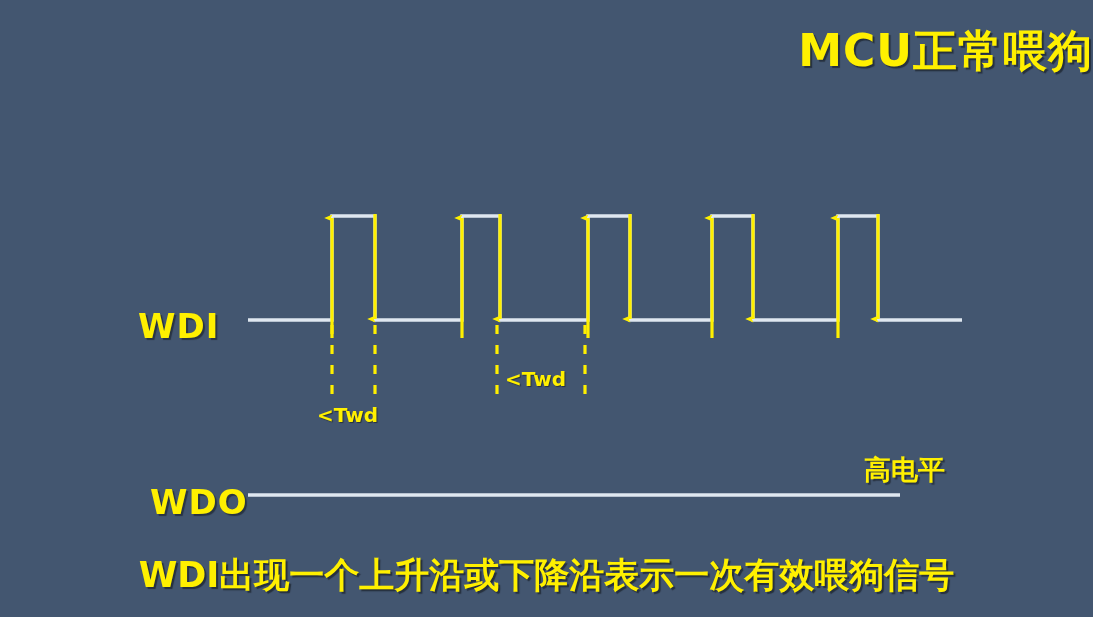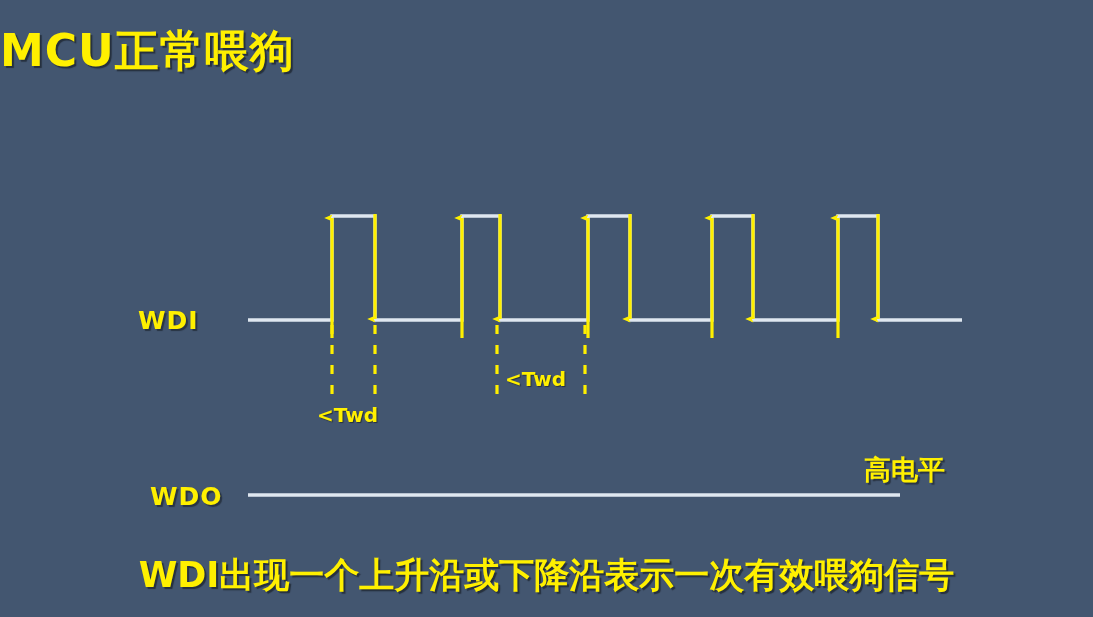--- a/index.html
+++ b/index.html
@@ -16,36 +16,36 @@
     overflow: hidden;
     font-family: "DejaVu Sans", "Liberation Sans", sans-serif;
   }
 
   
   #title {
     position: absolute;
     left: 0;
     top: 22px;
     width: 1093px;
-    text-align: left;
+    text-align: right;
     font-family: "DejaVu Sans", "Liberation Sans", sans-serif;
     font-weight: bold;
     font-size: 44px;
     letter-spacing: 1px;
     color: #fff000;
     text-shadow: 2px 2px 1px rgba(0,0,0,0.45);
     white-space: nowrap;
   }
 
   
   .sig-label {
     position: absolute;
     font-family: "DejaVu Sans", "Liberation Sans", sans-serif;
     font-weight: bold;
-    font-size: 25px;
+    font-size: 34px;
     color: #fff000;
     text-shadow: 2px 2px 1px rgba(0,0,0,0.40);
     white-space: nowrap;
     letter-spacing: 1px;
   }
   #wdi-label { left: 138px; top: 306px; }
   #wdo-label { left: 138px; top: 482px; margin-left: 12px; }
 
   
   #high-level-note {

